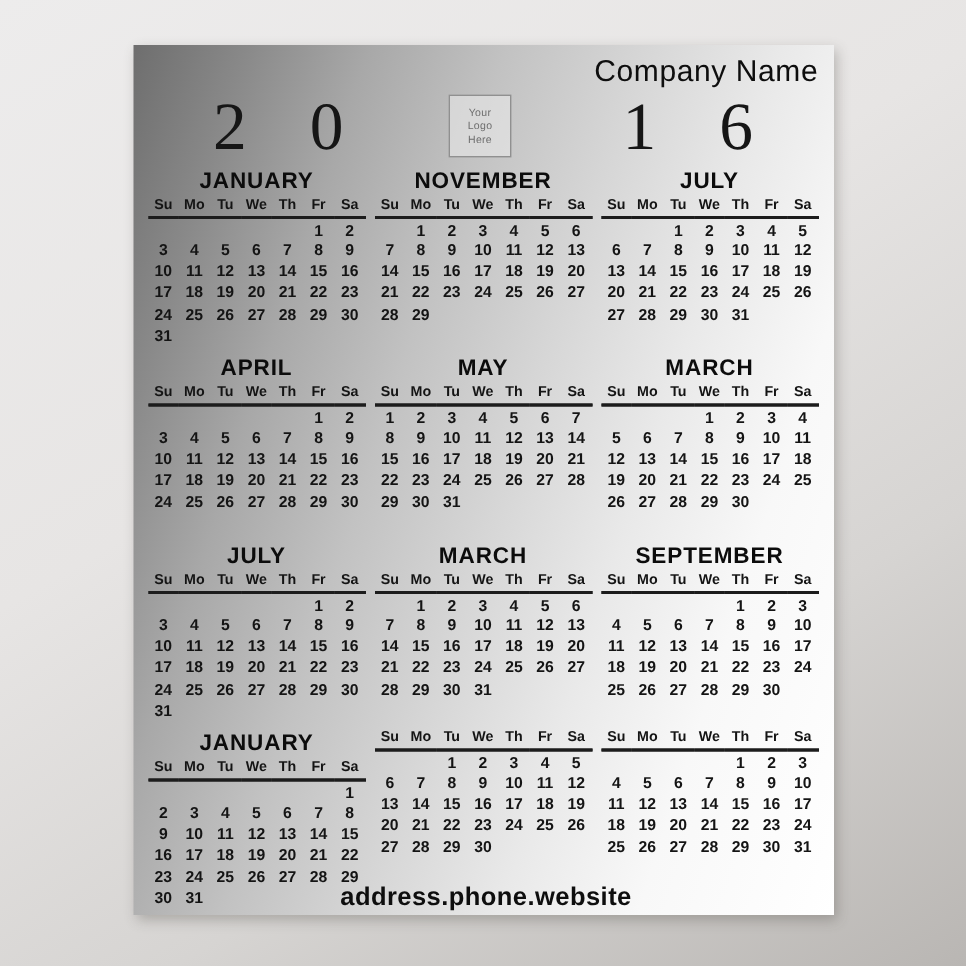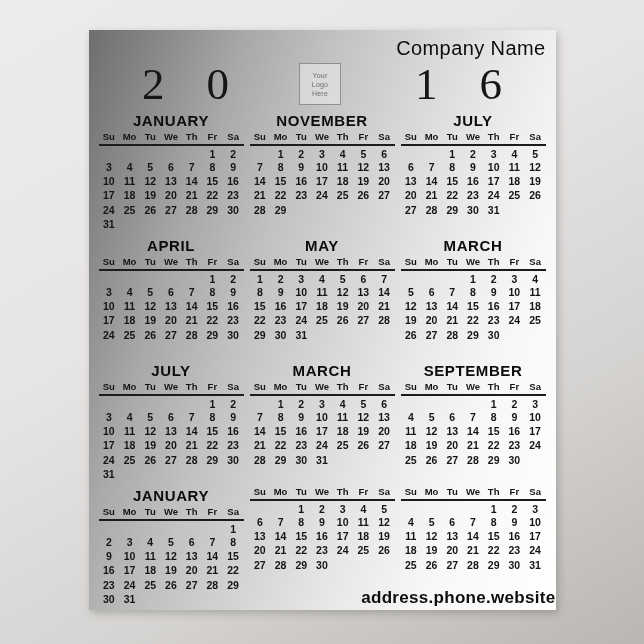--- a/index.html
+++ b/index.html
@@ -101,21 +101,21 @@
     font-weight: 700;
     text-align: center;
     color: #141414;
     height: 14.2px;
     padding: 0;
   }
   table.month-table tbody tr:first-child td { padding-top: 2px; }
   .poster-footer {
     position: absolute;
     left: 4px; right: 0; bottom: 2px;
-    text-align: right;
+    text-align: center;
     font-size: 17px;
     font-weight: 700;
     letter-spacing: 0.3px;
     color: #0e0e0e;
   }
 </style>
 </head>
 <body>
 
 <div class="poster">

